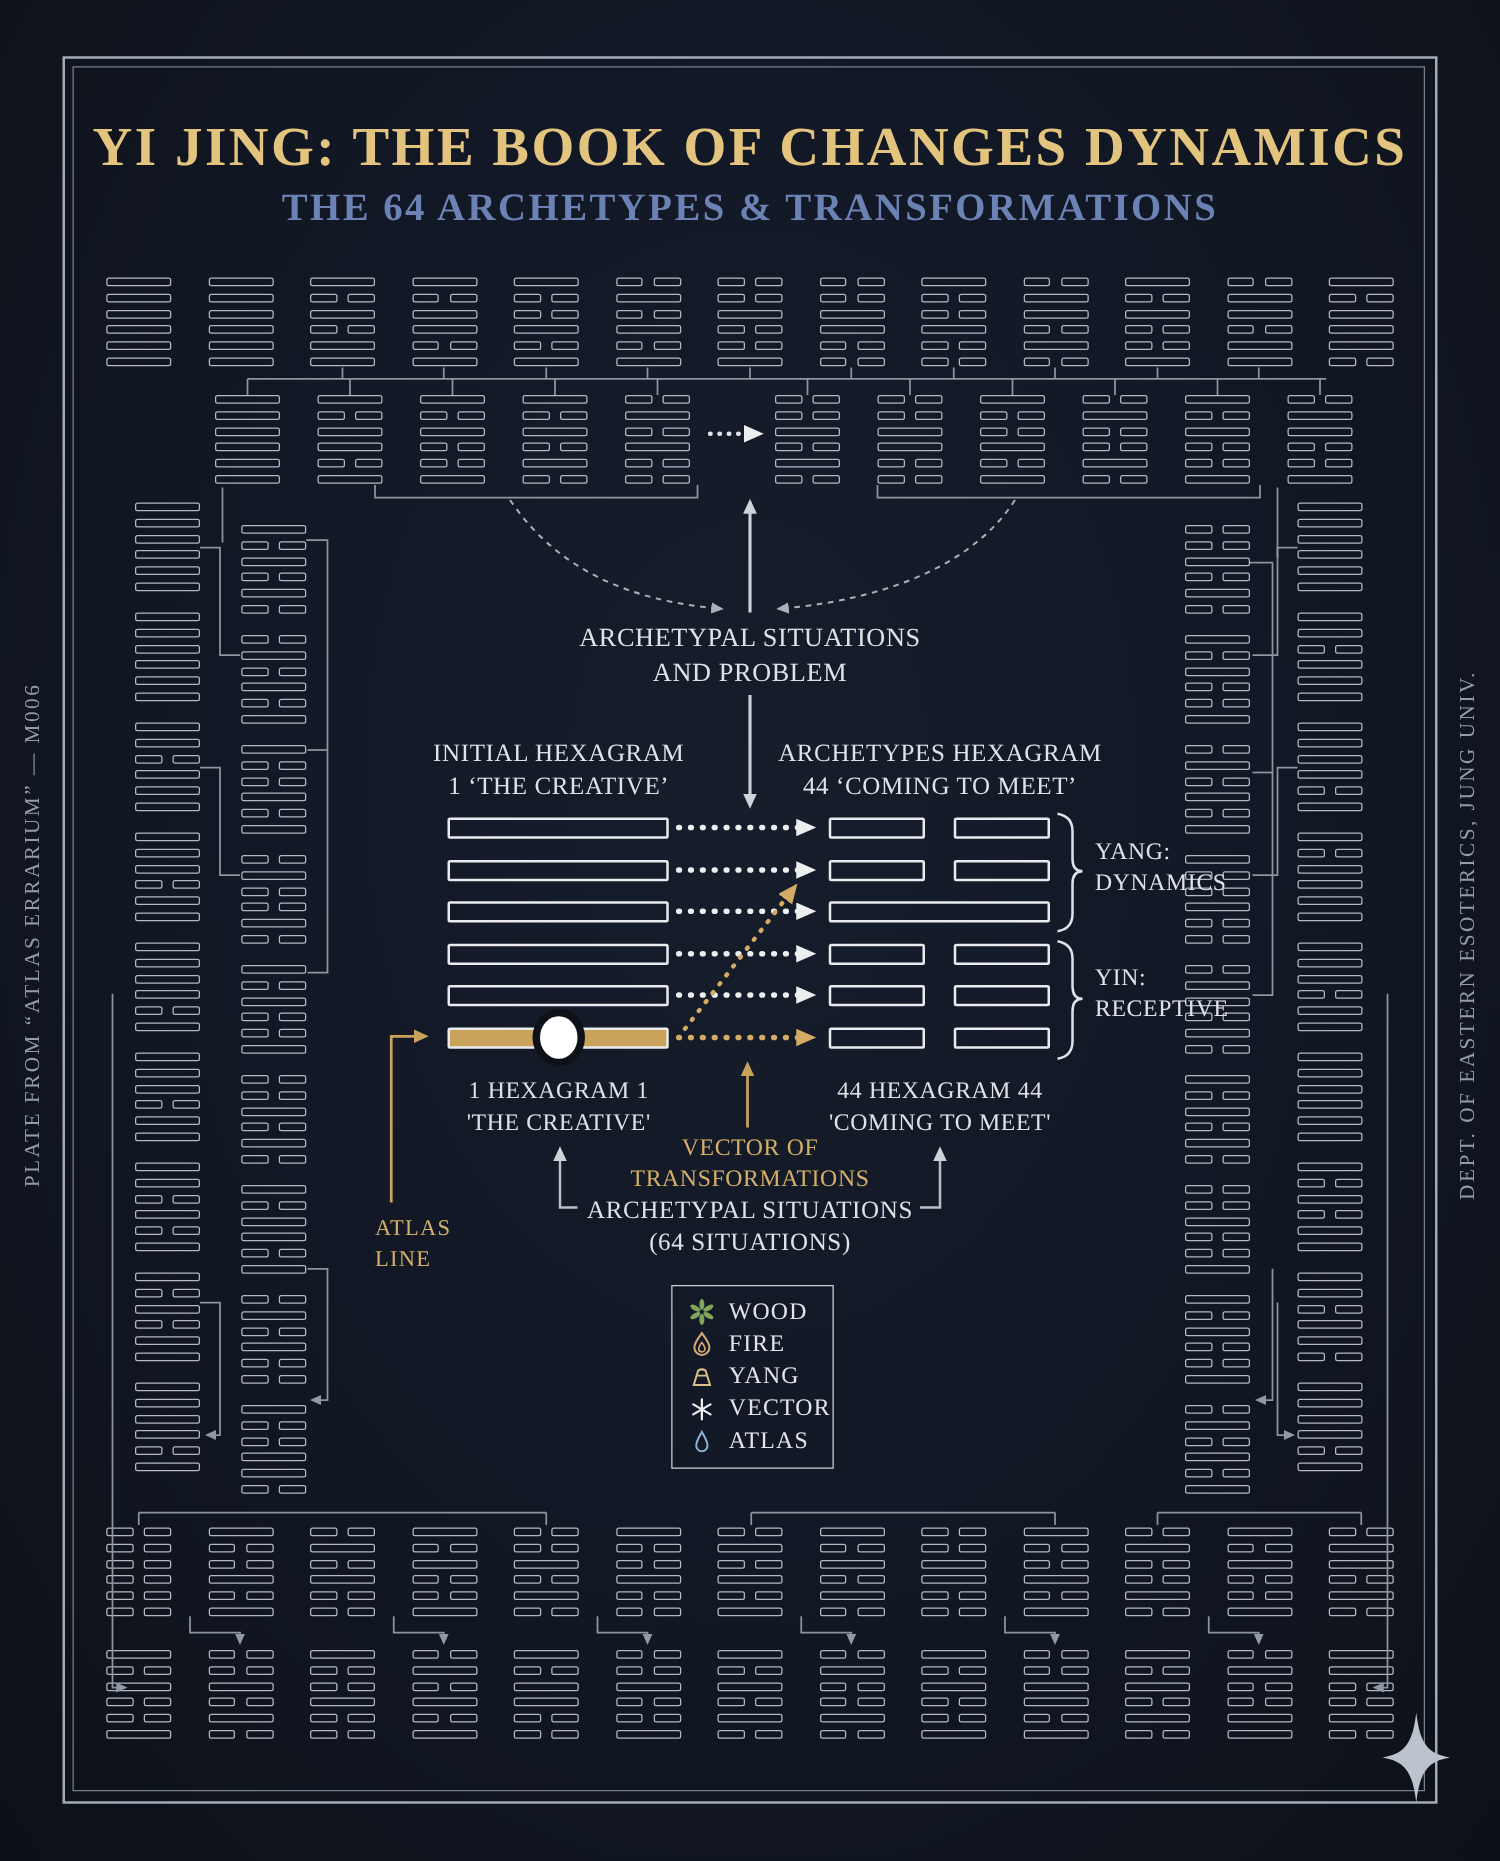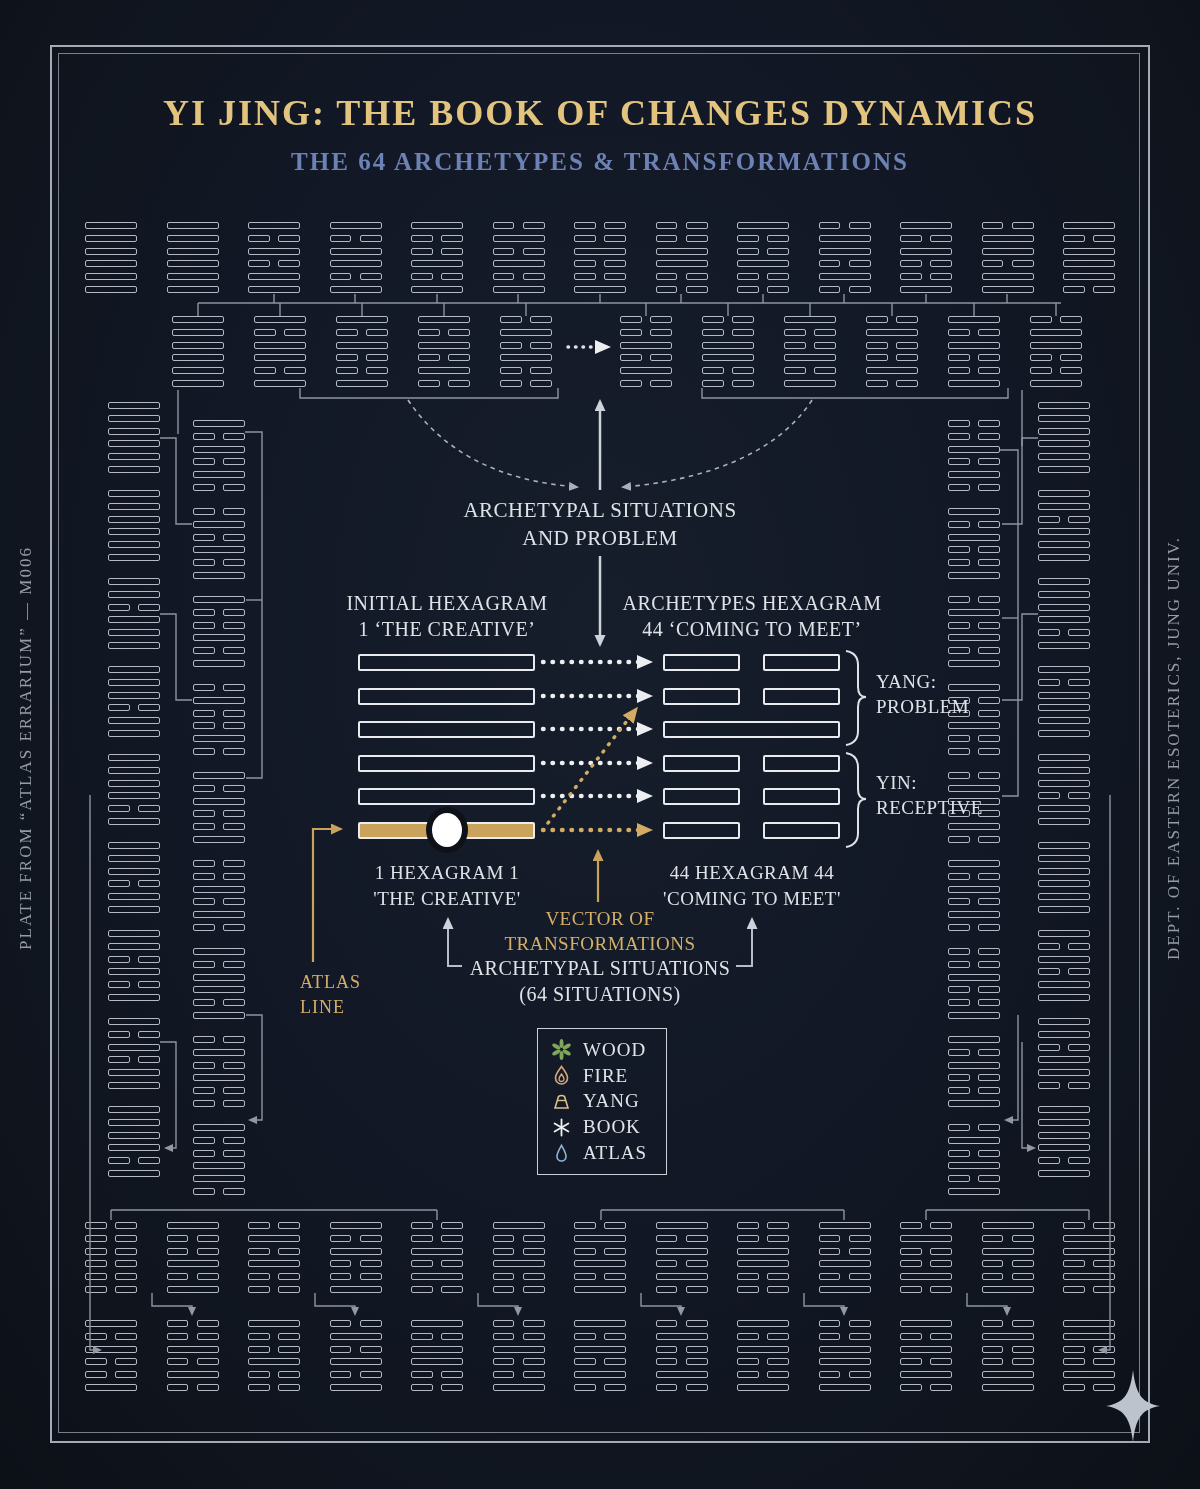--- a/index.html
+++ b/index.html
@@ -5,22 +5,22 @@
   html,body{margin:0;padding:0;background:#0b0f16;}
   .canvas{
     position:relative;width:1200px;height:1489px;overflow:hidden;
     background:radial-gradient(ellipse at 50% 42%, #161d2b 0%, #121826 45%, #0f141d 80%, #0c1017 100%);
     font-family:"Liberation Serif","DejaVu Serif",serif;
   }
   .frame-outer{position:absolute;left:50px;top:45px;width:1096px;height:1394px;border:2px solid #a4abb6;}
   .frame-inner{position:absolute;left:58px;top:53px;width:1080px;height:1378px;border:1px solid #78808d;}
   .abs{position:absolute;}
   .ctr{transform:translateX(-50%);text-align:center;white-space:nowrap;}
-  .title{font-size:36px;font-weight:700;letter-spacing:2px;color:#e3c47e;}
-  .subtitle{font-size:25px;font-weight:600;letter-spacing:2px;color:#6d82b4;}
+  .title{font-size:44px;font-weight:700;letter-spacing:2px;color:#e3c47e;}
+  .subtitle{font-size:31px;font-weight:600;letter-spacing:2px;color:#6d82b4;}
   .lab{color:#dfe2e7;font-size:20px;letter-spacing:0.5px;white-space:nowrap;}
   .lab-sm{color:#dfe2e7;font-size:19px;letter-spacing:0.5px;white-space:nowrap;}
   .gold-t{color:#d4af69;}
   .side-text{
     position:absolute;white-space:nowrap;color:#959ca8;font-size:17px;letter-spacing:2px;
     transform:translate(-50%,-50%) rotate(-90deg);
   }
   #hexfield{position:absolute;left:0;top:0;width:100%;height:100%;z-index:1;}
   .overlay{position:absolute;left:0;top:0;z-index:2;}
   .texts{z-index:3;}
@@ -2182,21 +2182,21 @@
 
   <div class="abs ctr texts lab" style="left:600px;top:498px;font-size:21px;">ARCHETYPAL SITUATIONS</div>
   <div class="abs ctr texts lab" style="left:600px;top:526px;font-size:21px;">AND PROBLEM</div>
 
   <div class="abs ctr texts lab" style="left:447px;top:592px;">INITIAL HEXAGRAM</div>
   <div class="abs ctr texts lab" style="left:447px;top:618px;">1 ‘THE CREATIVE’</div>
   <div class="abs ctr texts lab" style="left:752px;top:592px;">ARCHETYPES HEXAGRAM</div>
   <div class="abs ctr texts lab" style="left:752px;top:618px;">44 ‘COMING TO MEET’</div>
 
   <div class="abs texts lab-sm" style="left:876px;top:671px;text-align:center;">YANG:</div>
-  <div class="abs texts lab-sm" style="left:876px;top:696px;">PROBLEM</div>
+  <div class="abs texts lab-sm" style="left:876px;top:696px;">DYNAMICS</div>
   <div class="abs texts lab-sm" style="left:876px;top:772px;">YIN:</div>
   <div class="abs texts lab-sm" style="left:876px;top:797px;">RECEPTIVE</div>
 
   <div class="abs ctr texts lab-sm" style="left:447px;top:862px;">1 HEXAGRAM 1</div>
   <div class="abs ctr texts lab-sm" style="left:447px;top:888px;">'THE CREATIVE'</div>
   <div class="abs ctr texts lab-sm" style="left:752px;top:862px;">44 HEXAGRAM 44</div>
   <div class="abs ctr texts lab-sm" style="left:752px;top:888px;">'COMING TO MEET'</div>
 
   <div class="abs ctr texts lab-sm gold-t" style="left:600px;top:908px;">VECTOR OF</div>
   <div class="abs ctr texts lab-sm gold-t" style="left:600px;top:933px;">TRANSFORMATIONS</div>
@@ -2244,21 +2244,21 @@
     <div class="lg-row">
       <span class="lg-ic">
         <svg width="21" height="21" viewBox="0 0 21 21">
           <g stroke="#eef0f2" stroke-width="1.8" stroke-linecap="round">
             <path d="M10.5,2.5 V 18.5"></path>
             <path d="M3.6,6.5 L17.4,14.5"></path>
             <path d="M17.4,6.5 L3.6,14.5"></path>
           </g>
         </svg>
       </span>
-      <span class="lg-lb">BOOK</span>
+      <span class="lg-lb">VECTOR</span>
     </div>
     <div class="lg-row">
       <span class="lg-ic">
         <svg width="21" height="21" viewBox="0 0 21 21">
           <path d="M10.5,2.5 C8,7 6,10 6,13.5 a4.5,4.5 0 0 0 9,0 C15,10 13,7 10.5,2.5 Z" fill="none" stroke="#8db4d6" stroke-width="1.6"></path>
         </svg>
       </span>
       <span class="lg-lb">ATLAS</span>
     </div>
   </div>

